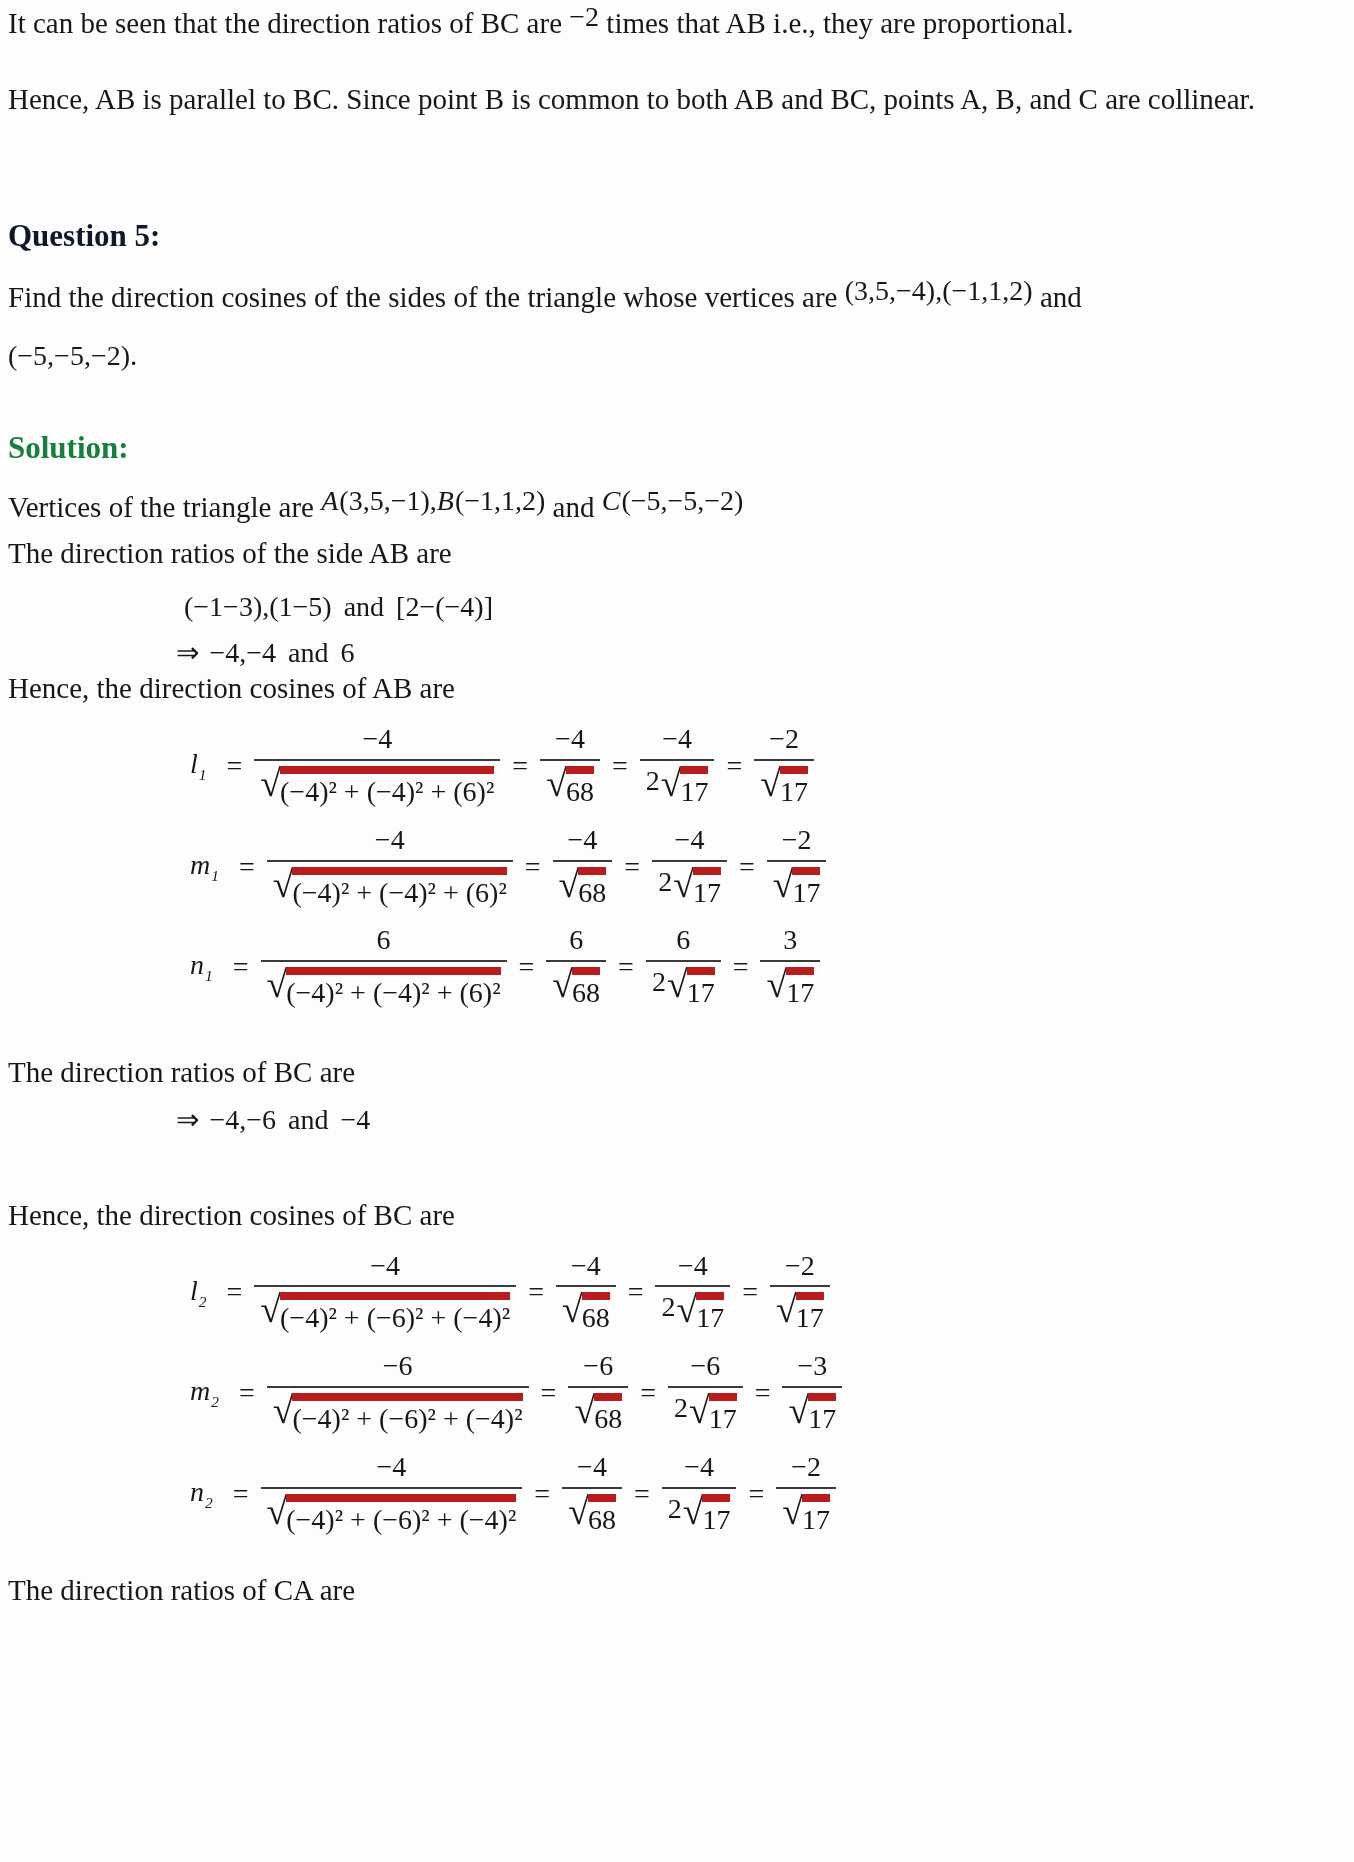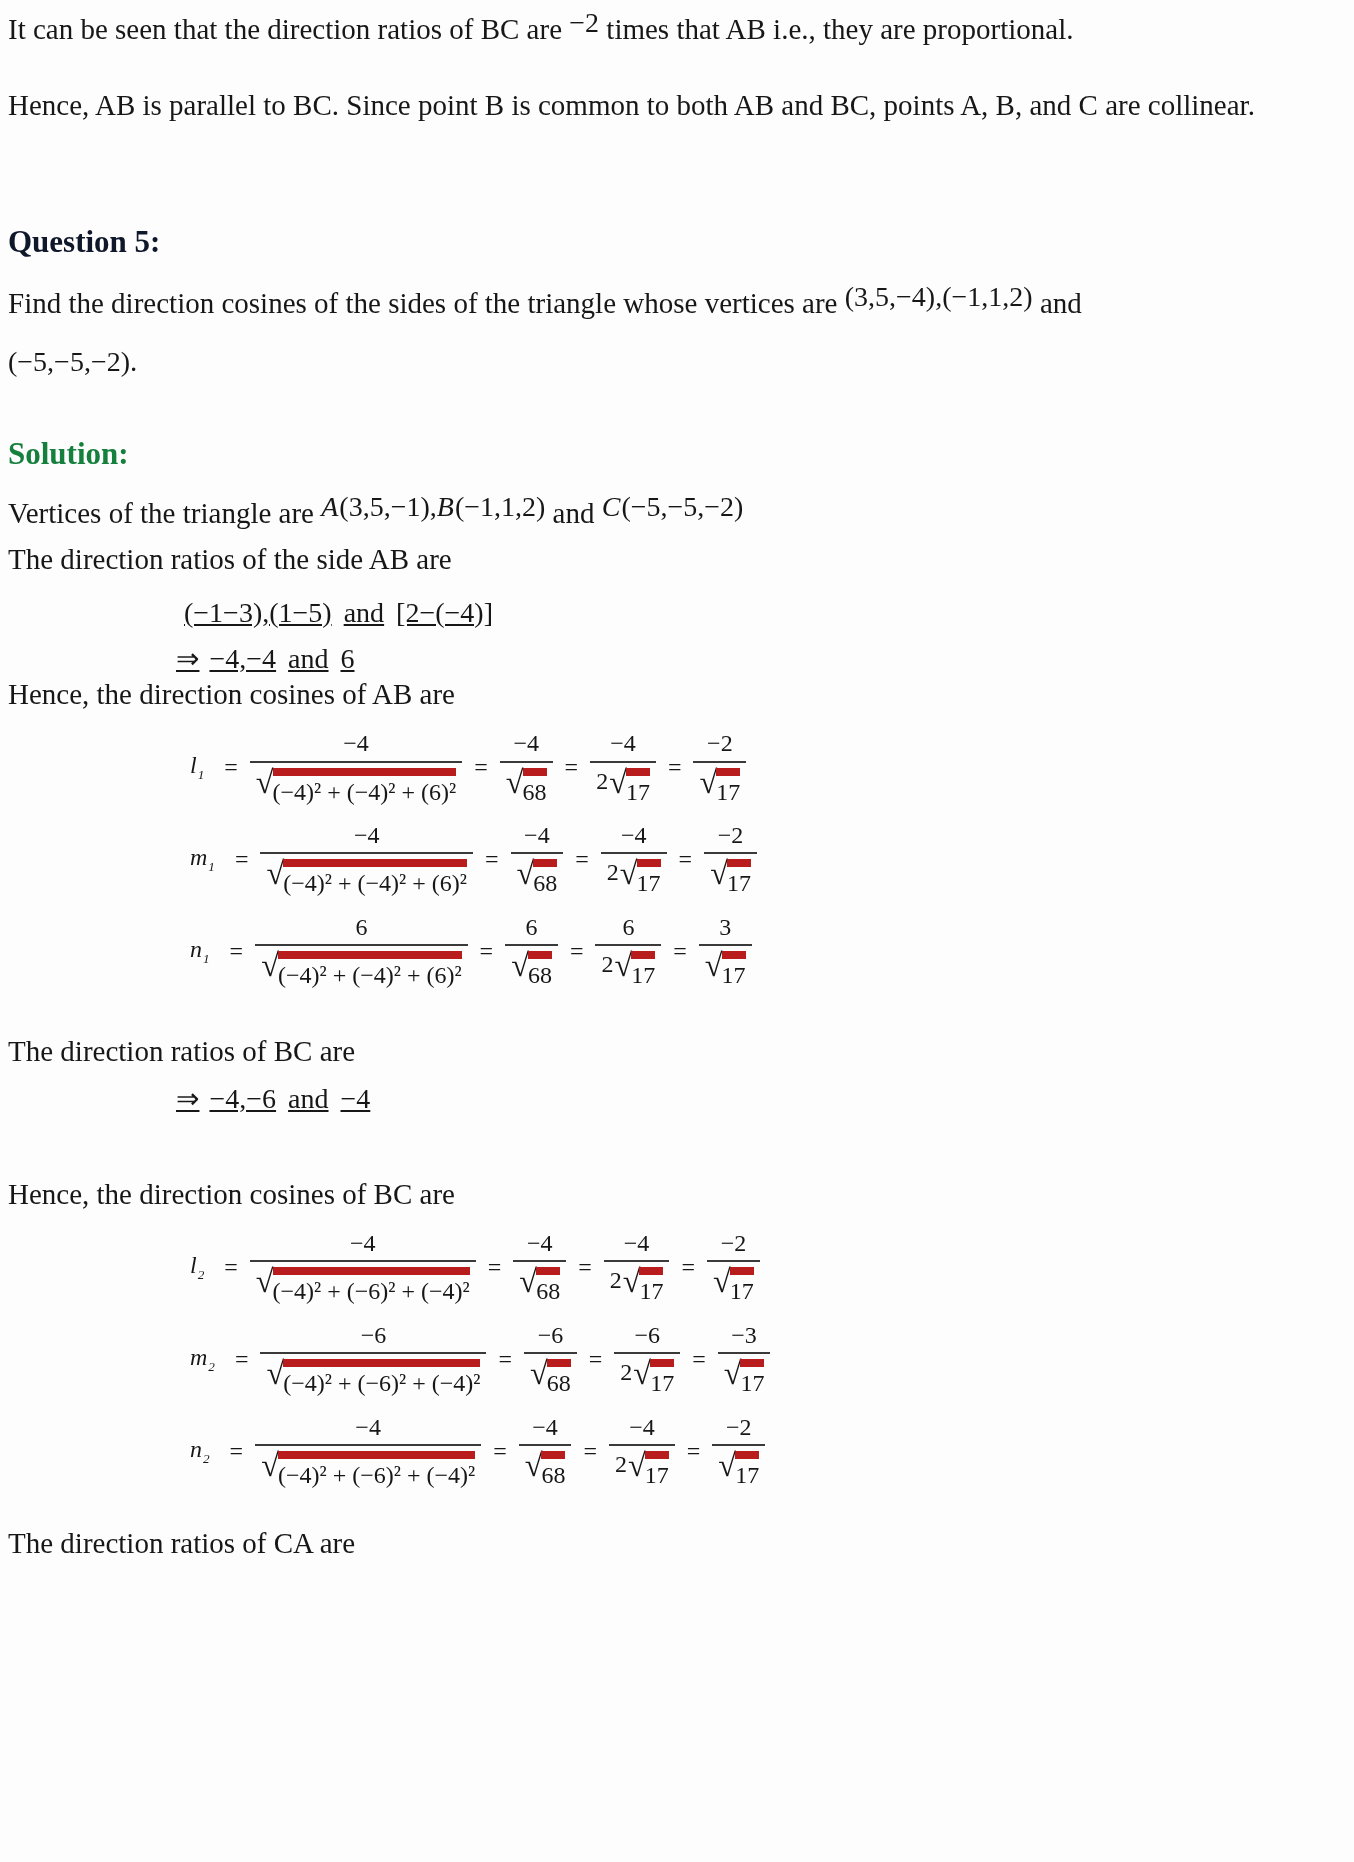--- a/index.html
+++ b/index.html
@@ -1,42 +1,42 @@
 <!DOCTYPE html>
 <html><head>
 <meta charset="utf-8">
 <style>
   html,body{margin:0;padding:0;}
   body{
     width:1354px;height:1862px;overflow:hidden;background:#fdfdfd;
     color:#171717;font-family:"Liberation Serif",serif;font-size:29px;
   }
-  .page{padding:10px 10px 0 8px;}
+  .page{padding:4px 10px 0 8px;}
   p{margin:0;line-height:1.24;}
   .intro-p1{margin-top:2px;}
   .intro-p2{margin-top:40px;max-width:1336px;}
   .q-heading{margin:100px 0 0;font-size:31px;font-weight:700;color:#0f172a;}
   .s-heading{margin:56px 0 0;font-size:31px;font-weight:700;color:#15803d;}
   .q-line1{margin-top:26px;}
   .q-line2{margin-top:22px;}
   .vertices-line{margin-top:24px;}
   .dr-label{margin-top:10px;}
   .dc-label-ab{}
   .dc-label-bc{margin-top:60px;}
   .dr-bc-label{margin-top:46px;}
   .dr-ca-label{margin-top:38px;}
-  .display-math{margin-top:18px;padding-left:176px;font-size:28px;text-decoration:underline;}
+  .display-math{margin-top:18px;padding-left:176px;font-size:28px;}
   .arrow-line{margin-top:12px;padding-left:168px;}
   .and-word{margin:0 12px;}
   .arrow{margin-right:10px;}
   .inline-math{font-size:28px;}
   .raised{position:relative;top:-7px;display:inline-block;}
   .var{font-style:italic;margin-right:1px;}
   .eq-group{margin-top:4px;}
-  .eq-row{display:flex;align-items:center;padding-left:182px;margin:17px 0;font-size:24px;}
+  .eq-row{display:flex;align-items:center;padding-left:182px;margin:17px 0;font-size:28px;}
   .lhs{font-style:italic;margin-right:8px;}
   .lhs sub{font-size:0.55em;}
   .op{margin:0 12px;}
   .frac{display:inline-flex;flex-direction:column;align-items:center;text-align:center;}
   .frac .num{padding:0 6px 4px;line-height:1.1;}
   .frac .den{border-top:2px solid #3a3a3a;padding:5px 6px 0;line-height:1.1;display:inline-flex;align-items:flex-start;justify-content:center;}
   .sqrt{display:inline-flex;align-items:flex-start;}
   .sqrt .sign{font-size:1.35em;line-height:0.9;margin-right:-1px;}
   .sqrt .bar{border-top:8px solid #b91c1c;padding-top:3px;}
   .coeff{margin-right:1px;}

